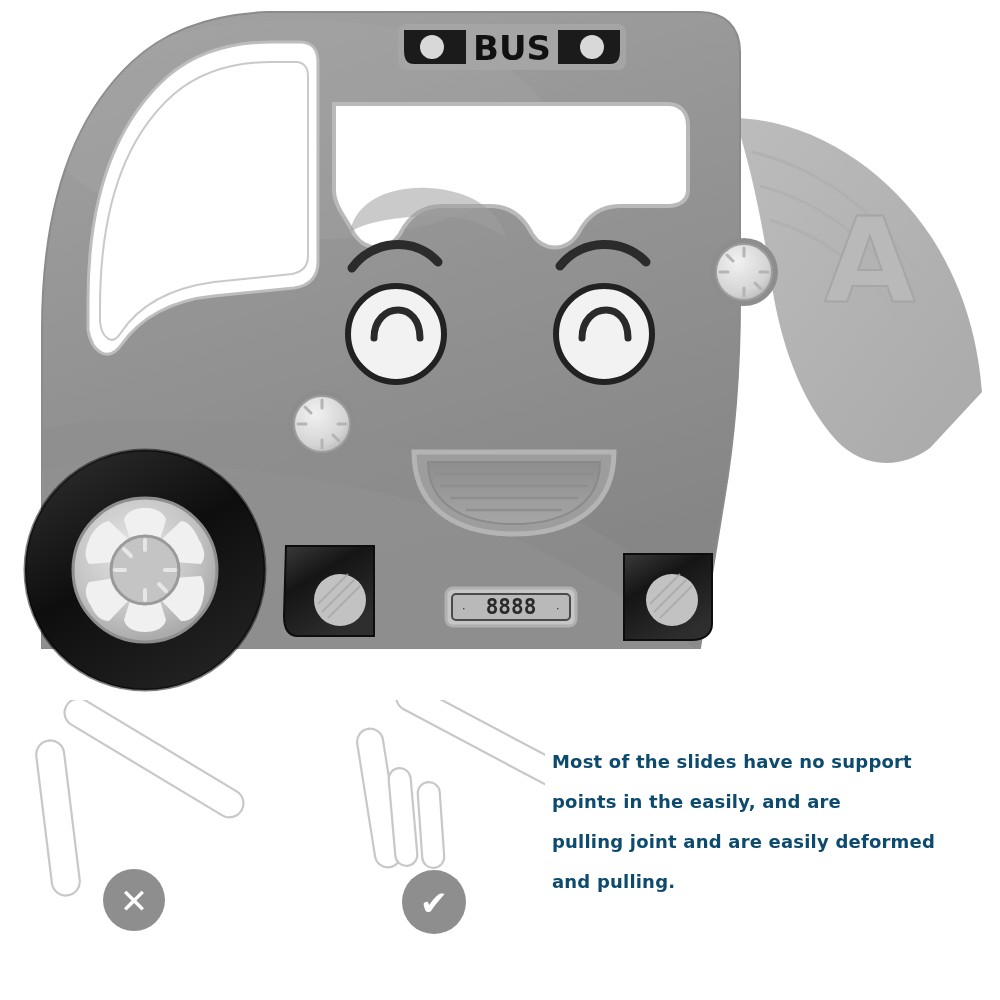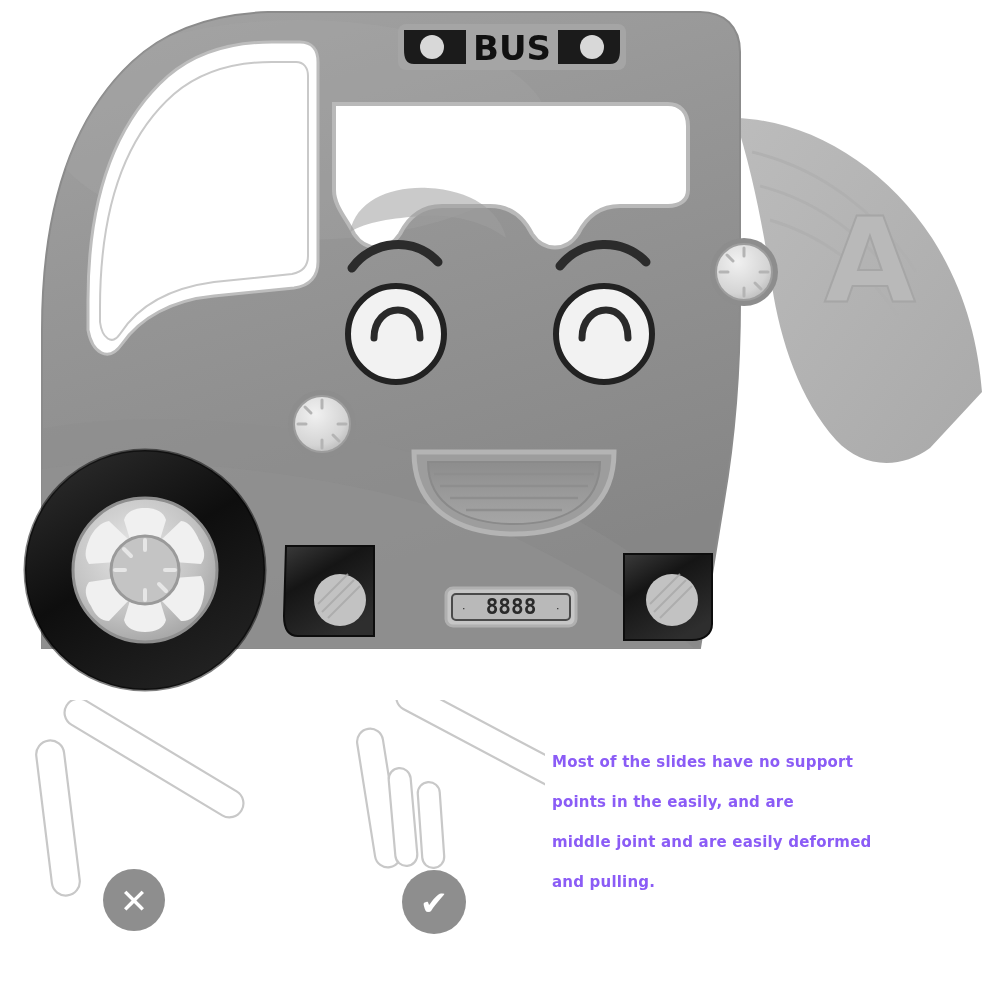--- a/index.html
+++ b/index.html
@@ -7,21 +7,21 @@
     width:1000px;height:1000px;background:#ffffff;
     font-family:"DejaVu Sans", sans-serif;
     overflow:hidden;position:relative;
   }
   #stage{position:absolute;inset:0;width:1000px;height:1000px;}
   .product-photo{position:absolute;left:0;top:0;width:1000px;height:700px;}
   .diagrams{position:absolute;left:0;top:700px;width:545px;height:300px;}
   .caption{
     position:absolute;left:552px;top:742px;width:448px;
     font-family:"DejaVu Sans", sans-serif;
-    font-size:15px;line-height:40px;color:#8b5cf6;
+    font-size:18px;line-height:40px;color:#0c4a6e;
     font-weight:600;letter-spacing:0.2px;
   }
   .caption span{display:block;white-space:nowrap;}
   svg{display:block;}
 </style>
 </head>
 <body>
 
 <div id="stage">
 
@@ -284,17 +284,17 @@
         </g>
         <circle cx="434" cy="202" r="32" fill="#8e8e8e"></circle>
         <text x="434" y="215" font-family="'DejaVu Sans', sans-serif" font-size="34" fill="#ffffff" text-anchor="middle">✔</text>
       </g>
     </svg>
   </div>
 
   <div class="caption">
     <span>Most of the slides have no support</span>
     <span>points in the easily, and are</span>
-    <span>middle joint and are easily deformed</span>
+    <span>pulling joint and are easily deformed</span>
     <span>and pulling.</span>
   </div>
 
 </div>
 
 </body></html>

